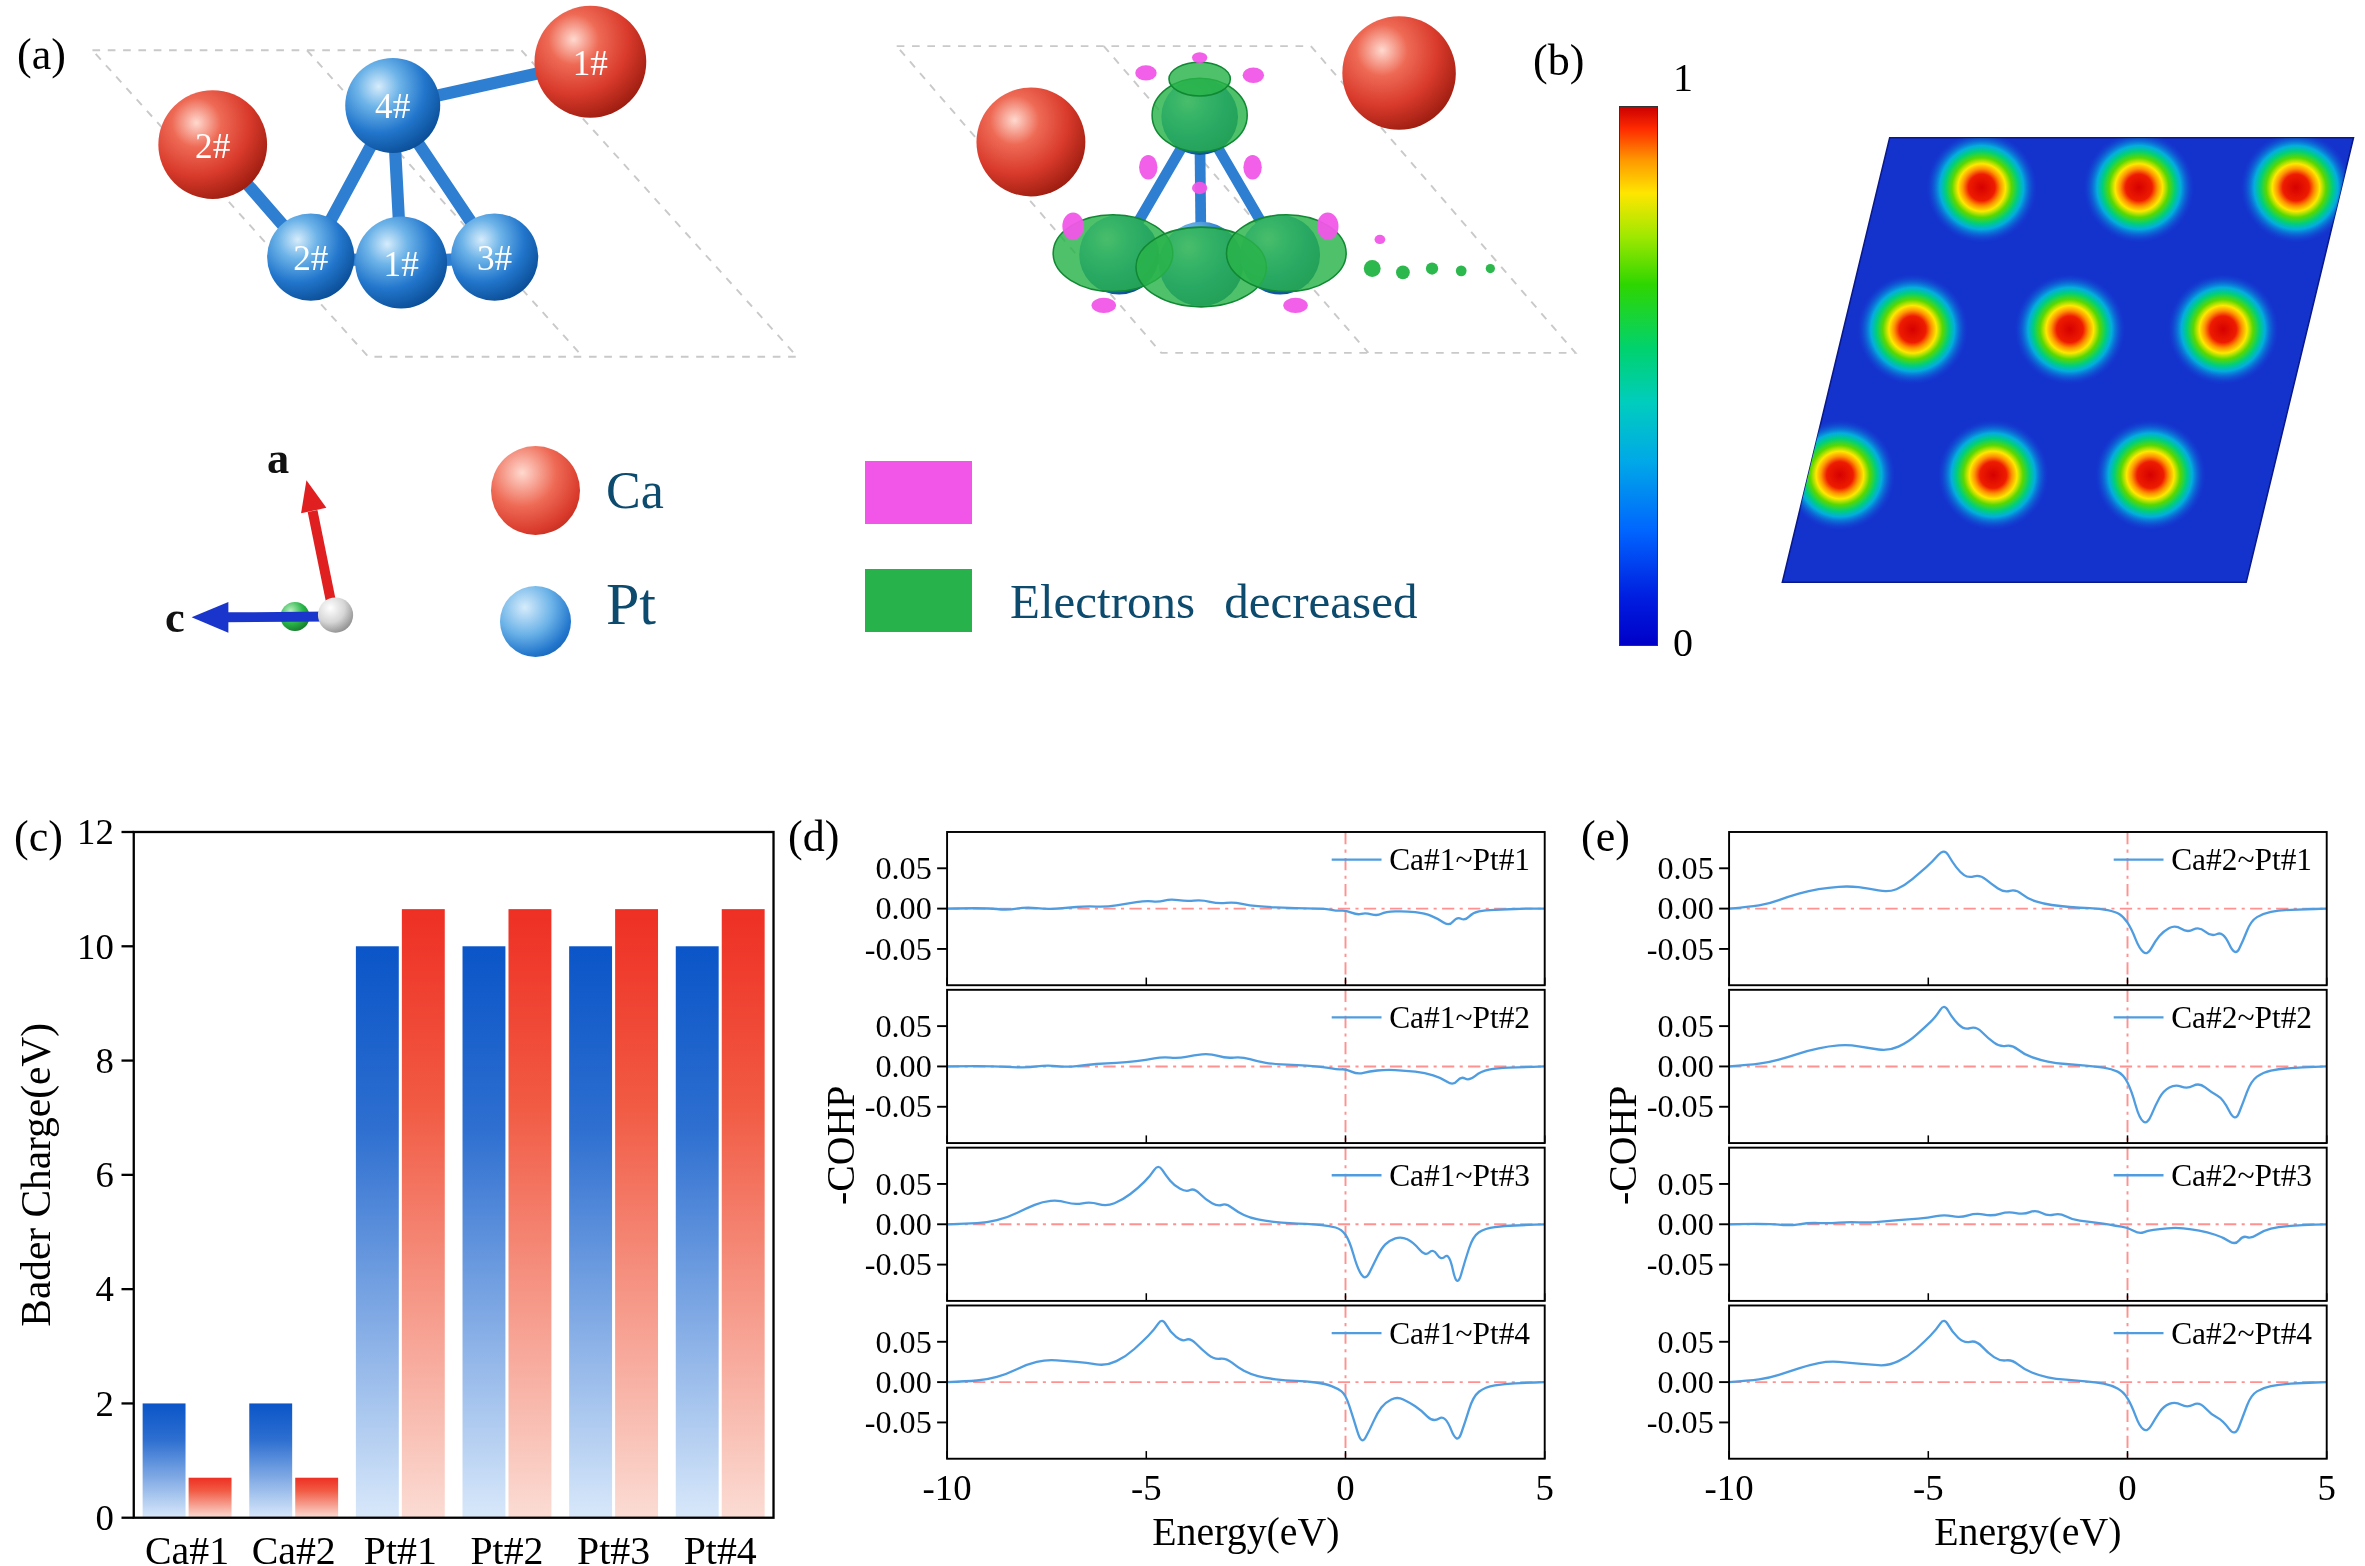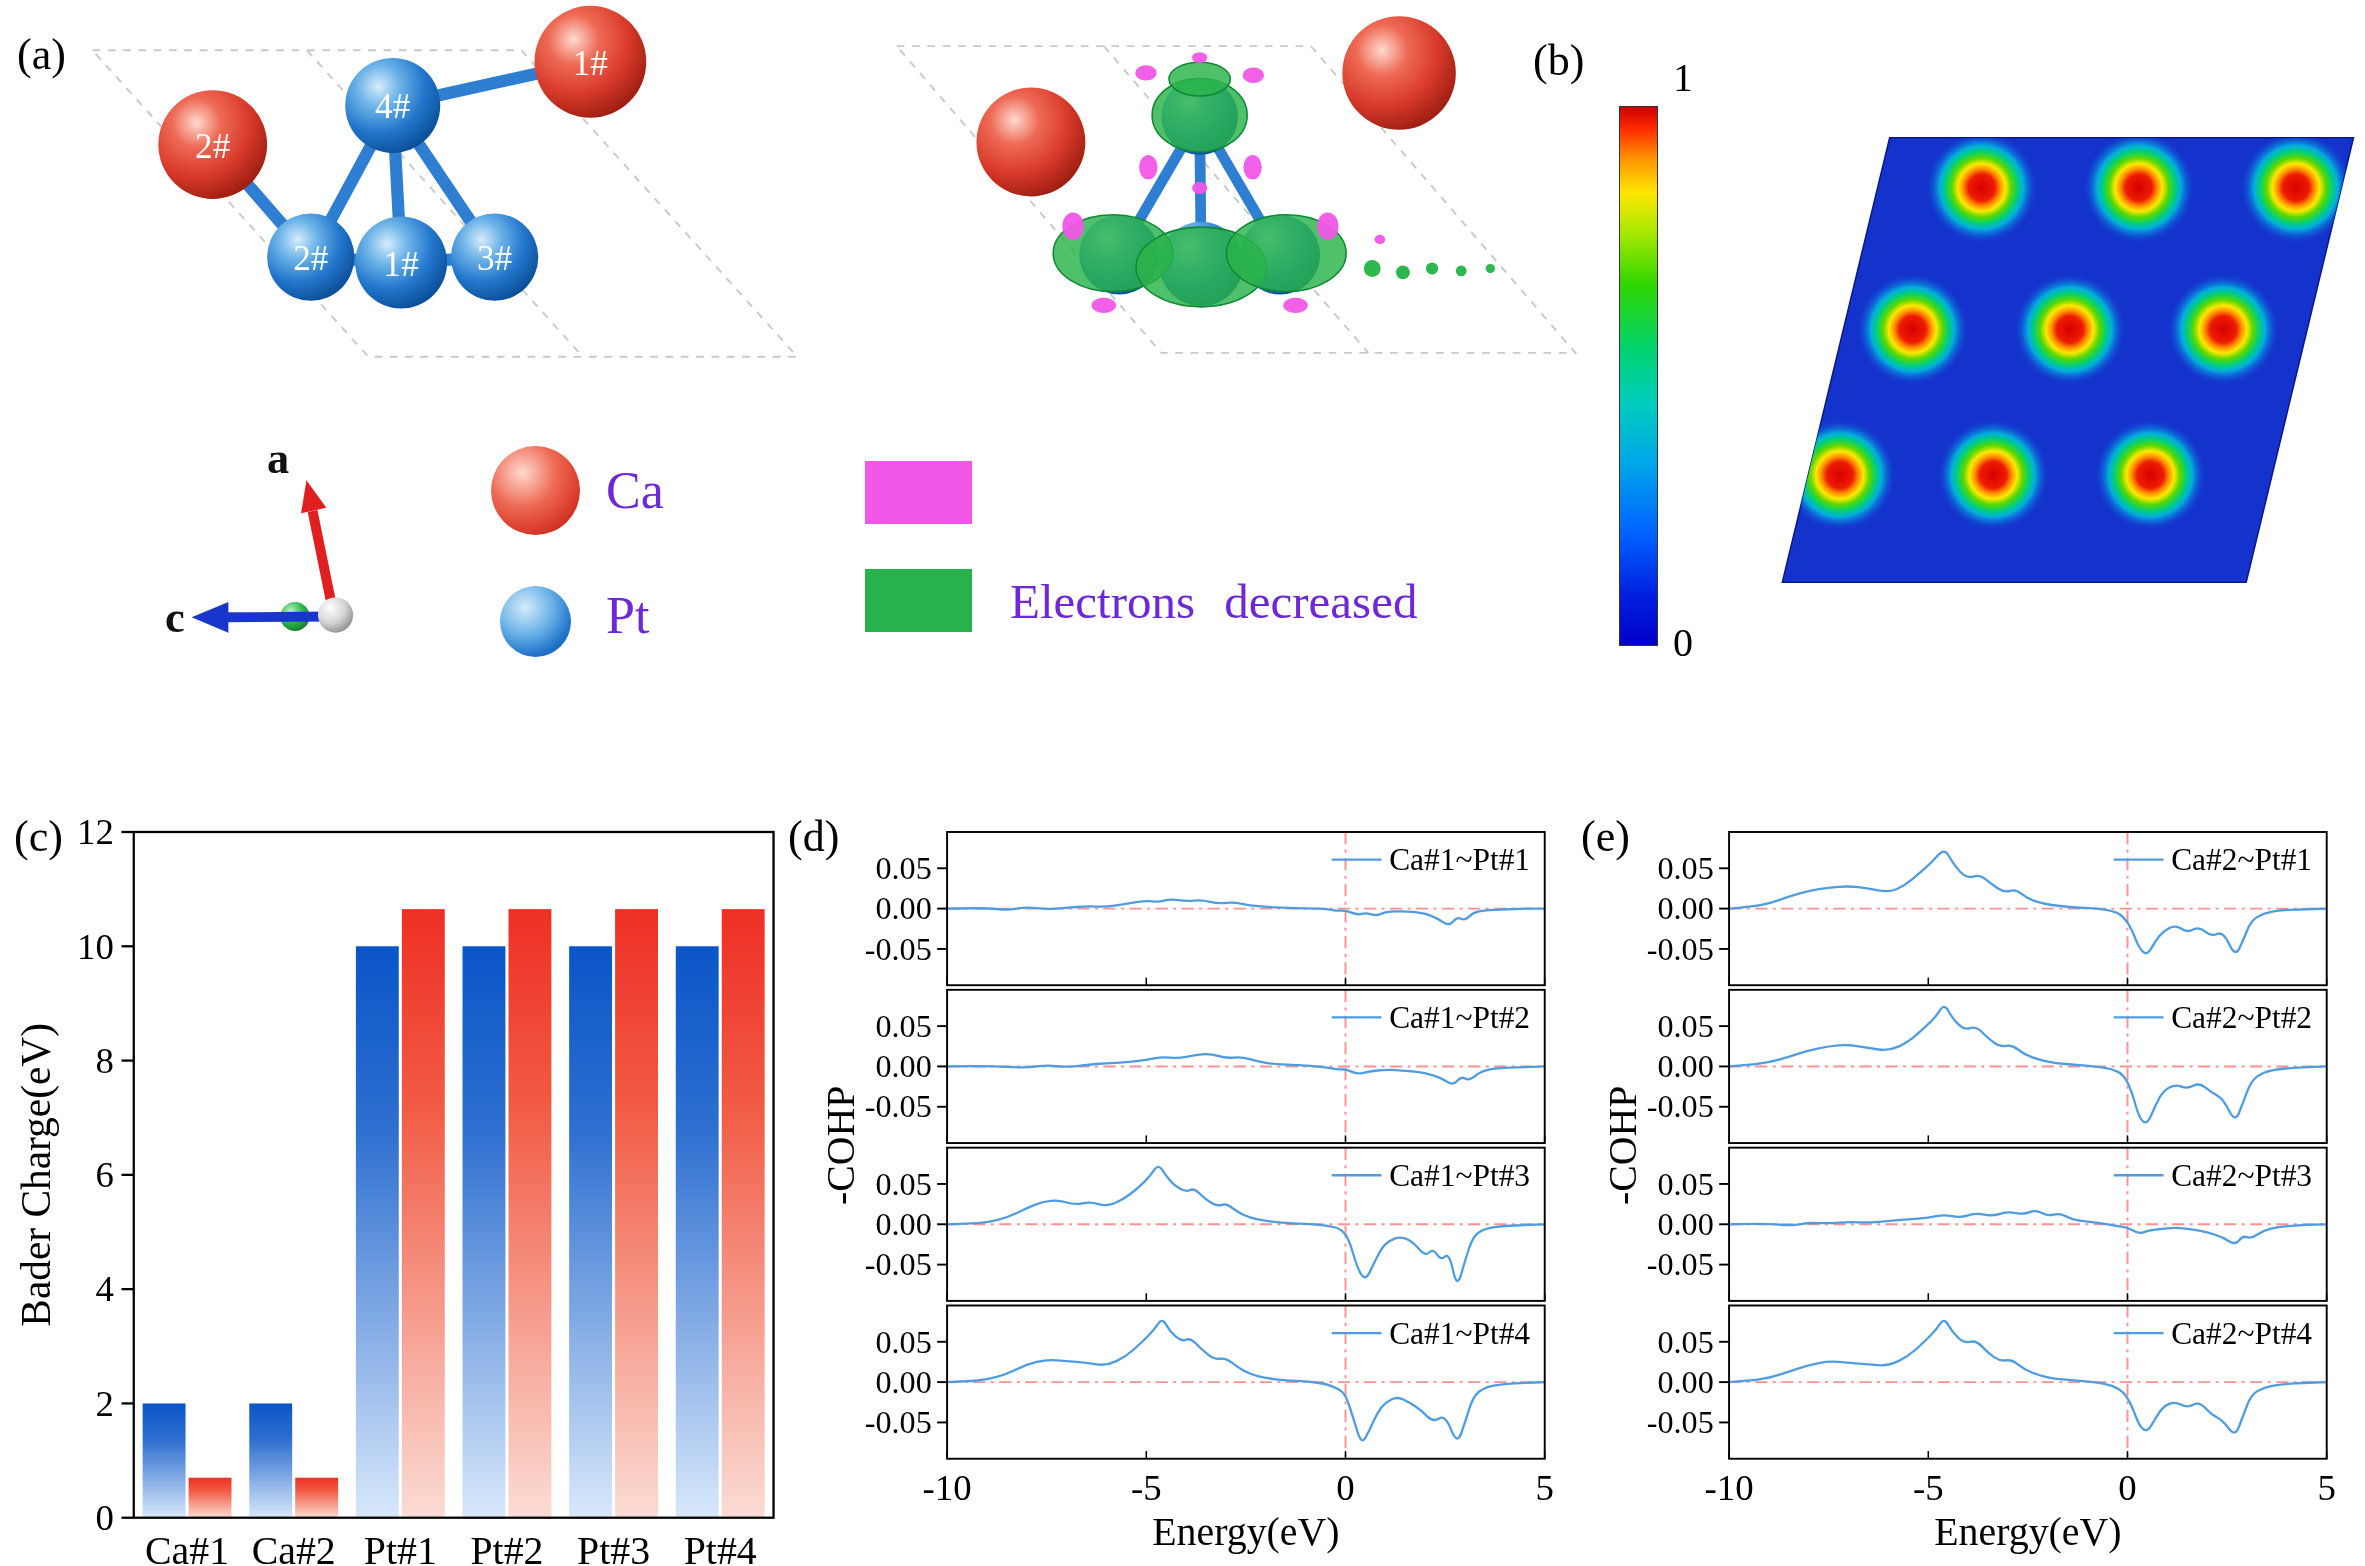--- a/index.html
+++ b/index.html
@@ -1,20 +1,20 @@
 <!DOCTYPE html>
 <html style="font-size:12.3px"><head>
 <meta charset="utf-8">
 <style>
   html,body{margin:0;padding:0;background:#fff;}
   #stage{position:relative;width:2366px;height:1566px;background:#fff;font-family:"Liberation Serif",serif;overflow:hidden;}
   .abs{position:absolute;}
   .plabel{position:absolute;font-size:44px;color:#000;}
   .sphere{position:absolute;border-radius:50%;}
-  .legend-text{position:absolute;font-size:49px;color:#6d28d9;word-spacing:17px;}
+  .legend-text{position:absolute;font-size:49px;color:#0c4a6e;word-spacing:17px;}
   .swatch{position:absolute;}
   .cbar-label{position:absolute;font-size:40px;color:#000;}
   svg{position:absolute;overflow:visible;}
   svg text{font-family:"Liberation Serif",serif;}
 </style>
 </head>
 <body>
 
 <div id="stage">
 
@@ -158,21 +158,21 @@
     <line x1="255" y1="245" x2="228" y2="112" stroke="#e02020" stroke-width="13"></line>
     <polygon points="220,72 246,108 213,115" fill="#e02020"></polygon>
     <circle cx="258" cy="248" r="23" fill="url(#gGy)"></circle>
     <text x="183" y="62" font-size="58" font-weight="bold" text-anchor="middle" fill="#111">a</text>
     <text x="48" y="270" font-size="58" font-weight="bold" text-anchor="middle" fill="#111">c</text>
   </svg>
 
   <div class="sphere" style="left:491px;top:446px;width:89px;height:89px;background:radial-gradient(circle at 35% 30%, #ffd9cf, #ee6a55 40%, #d93a2b 70%, #9c1d10)"></div>
   <div class="legend-text" style="left:606px;top:461px;font-size:52px;word-spacing:normal">Ca</div>
   <div class="sphere" style="left:500px;top:586px;width:71px;height:71px;background:radial-gradient(circle at 35% 30%, #d6ecfb, #6cb3e8 40%, #2276cc 70%, #0a4d96)"></div>
-  <div class="legend-text" style="left:606px;top:586px;font-size:52px;word-spacing:normal">Pt</div>
+  <div class="legend-text" style="left:606px;top:570px;font-size:60px;word-spacing:normal">Pt</div>
 
   <div class="swatch" style="left:865px;top:461px;width:107px;height:63px;background:#f156e8"></div>
   <div class="swatch" style="left:865px;top:569px;width:107px;height:63px;background:#27b24b"></div>
   <div class="legend-text" style="left:1010px;top:573px">Electrons decreased</div>
 
   <div class="abs" style="left:1619px;top:106px;width:37px;height:538px;border:1.5px solid #333;background:linear-gradient(to bottom,#cc0000 0%,#ff2a00 4%,#ff9a00 10%,#ffe600 16%,#a0e800 24%,#2ed600 33%,#00d26e 45%,#00cdbe 55%,#00a8e8 66%,#0064ff 79%,#001ee0 91%,#0000c8 100%)"></div>
   <div class="cbar-label" style="left:1673px;top:54px">1</div>
   <div class="cbar-label" style="left:1673px;top:619px">0</div>
 
   <div class="abs" style="left:1717px;top:107px;width:652px;height:529px"><svg viewBox="0 0 850 690" width="652" height="529" style="position:static">

